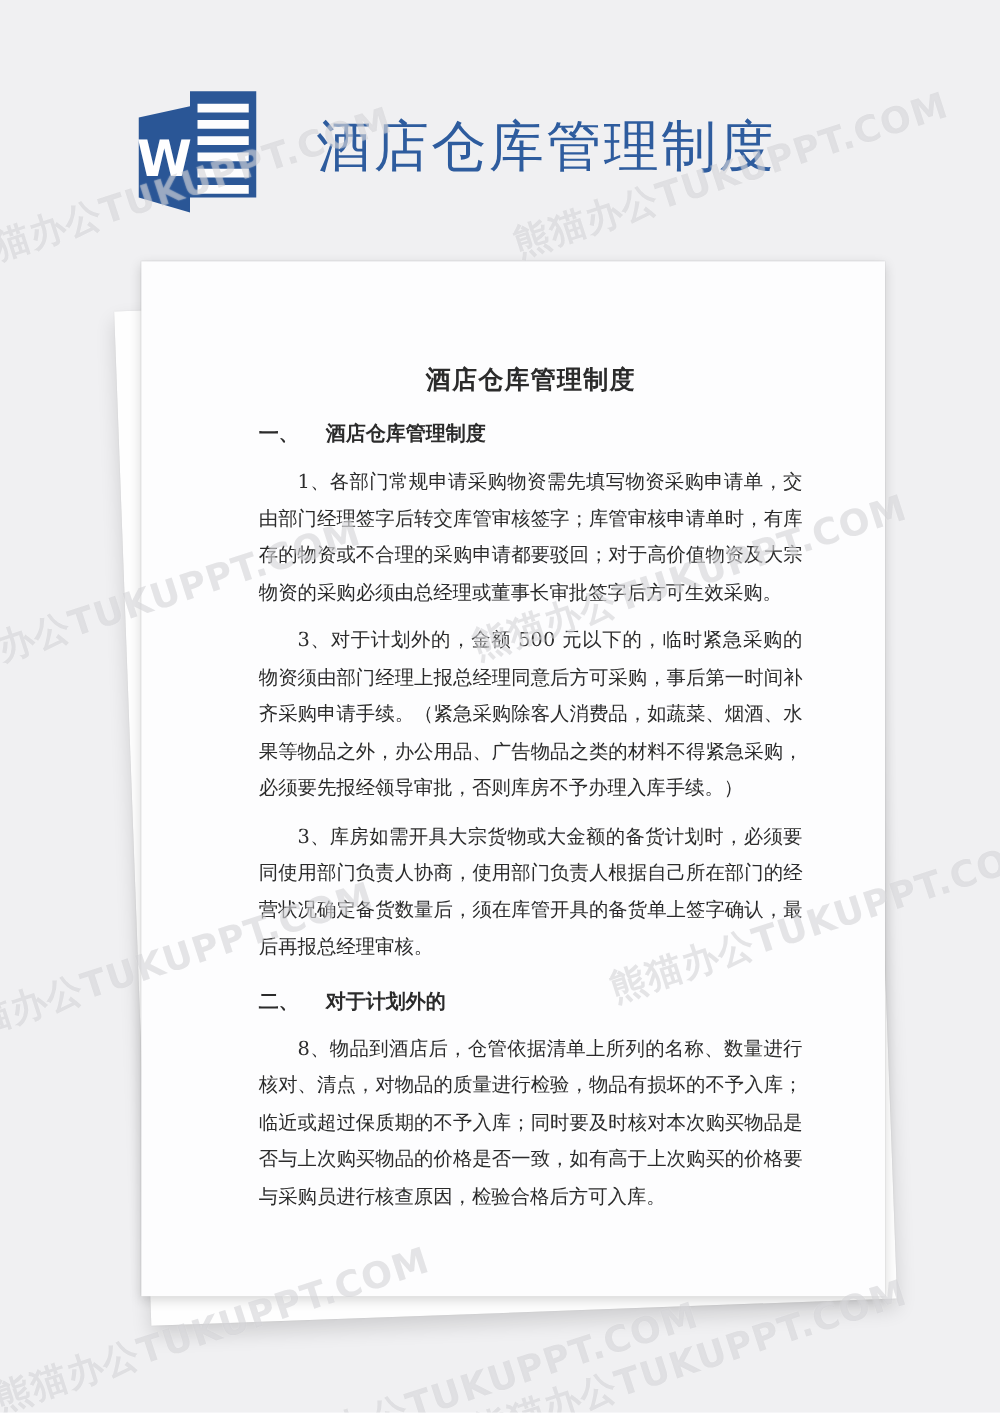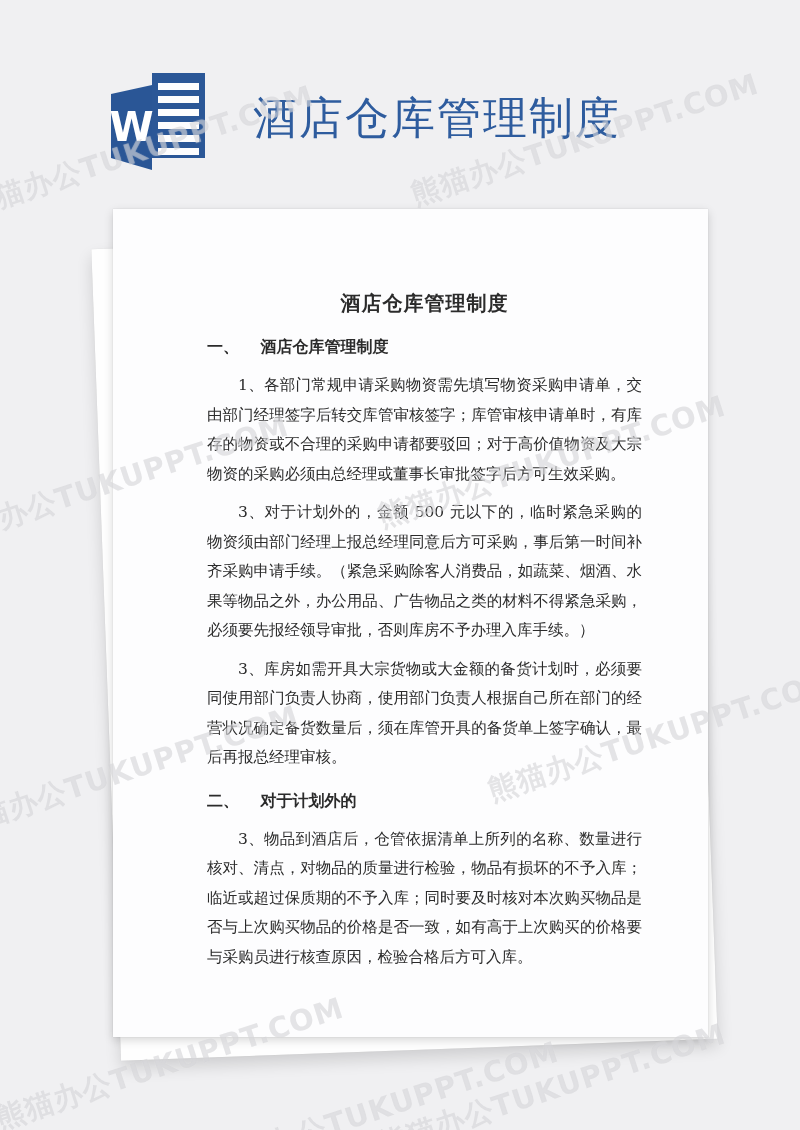--- a/index.html
+++ b/index.html
@@ -100,21 +100,21 @@
       <p class="doc-par">1、各部门常规申请采购物资需先填写物资采购申请单，交由部门经理签字后转交库管审核签字；库管审核申请单时，有库存的物资或不合理的采购申请都要驳回；对于高价值物资及大宗物资的采购必须由总经理或董事长审批签字后方可生效采购。</p>
       <p class="doc-par">3、对于计划外的，金额 500 元以下的，临时紧急采购的物资须由部门经理上报总经理同意后方可采购，事后第一时间补齐采购申请手续。（紧急采购除客人消费品，如蔬菜、烟酒、水果等物品之外，办公用品、广告物品之类的材料不得紧急采购，必须要先报经领导审批，否则库房不予办理入库手续。）</p>
       <p class="doc-par">3、库房如需开具大宗货物或大金额的备货计划时，必须要同使用部门负责人协商，使用部门负责人根据自己所在部门的经营状况确定备货数量后，须在库管开具的备货单上签字确认，最后再报总经理审核。</p>
     </div>
 
     <div>
       <h3 class="sec-heading">
         <span class="sec-num">二、</span>
         <span>对于计划外的</span>
       </h3>
-      <p class="doc-par">3、物品到酒店后，仓管依据清单上所列的名称、数量进行核对、清点，对物品的质量进行检验，物品有损坏的不予入库；临近或超过保质期的不予入库；同时要及时核对本次购买物品是否与上次购买物品的价格是否一致，如有高于上次购买的价格要与采购员进行核查原因，检验合格后方可入库。</p>
+      <p class="doc-par">8、物品到酒店后，仓管依据清单上所列的名称、数量进行核对、清点，对物品的质量进行检验，物品有损坏的不予入库；临近或超过保质期的不予入库；同时要及时核对本次购买物品是否与上次购买物品的价格是否一致，如有高于上次购买的价格要与采购员进行核查原因，检验合格后方可入库。</p>
     </div>
   </div>
 
   <div class="wm-layer">
       <span class="wm" style="left: 140px; top: 152px;">熊猫办公TUKUPPT.COM</span>
       <span class="wm" style="left: 585px; top: 140px;">熊猫办公TUKUPPT.COM</span>
       <span class="wm" style="left: 115px; top: 482px;">熊猫办公TUKUPPT.COM</span>
       <span class="wm" style="left: 552px; top: 462px;">熊猫办公TUKUPPT.COM</span>
       <span class="wm" style="left: 125px; top: 772px;">熊猫办公TUKUPPT.COM</span>
       <span class="wm" style="left: 662px; top: 736px;">熊猫办公TUKUPPT.COM</span>

